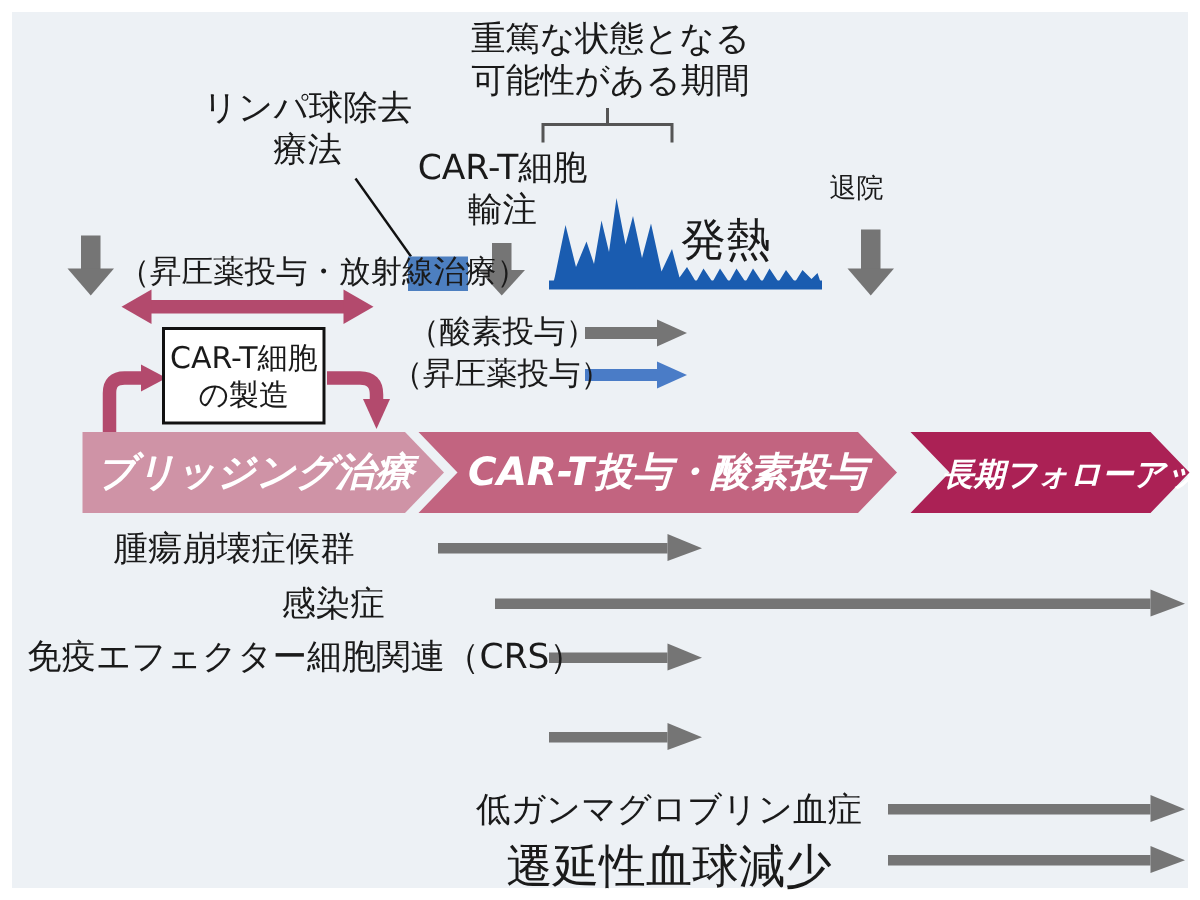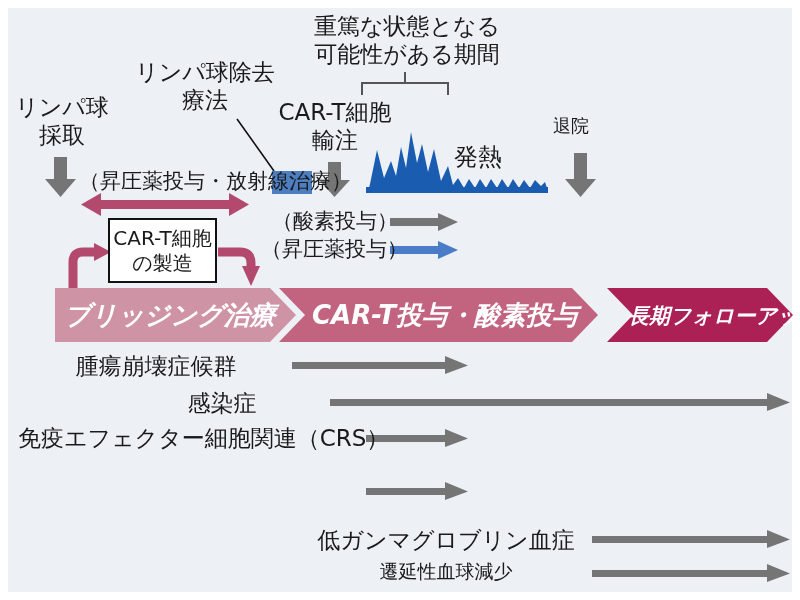--- a/index.html
+++ b/index.html
@@ -99,39 +99,37 @@
     <g style="fill:var(--gray-arrow)">
       <rect x="592" y="536" width="175" height="7"></rect>
       <polygon points="767,530 767,548 790,539.5"></polygon>
     </g>
     <g style="fill:var(--gray-arrow)">
       <rect x="592" y="570" width="175" height="7"></rect>
       <polygon points="767,564 767,582 790,573.5"></polygon>
     </g>
   </svg>
 
-  <div class="lbl ctr" style="left:6px;top:93px;width:112px;font-size:23px;">リンパ球
-採取</div>
   <div class="lbl ctr" style="left:131px;top:58px;width:148px;font-size:23px;">リンパ球除去
 療法</div>
   <div class="lbl ctr" style="left:272px;top:98px;width:126px;font-size:23px;">CAR-T細胞
 輸注</div>
   <div class="lbl ctr" style="left:302px;top:12px;width:210px;font-size:23px;">重篤な状態となる
 可能性がある期間</div>
-  <div class="lbl" style="left:454px;top:143px;font-size:24px;text-align:right;">発熱</div>
+  <div class="lbl" style="left:454px;top:143px;font-size:30px;text-align:right;">発熱</div>
   <div class="lbl" style="left:553px;top:115px;font-size:18px;">退院</div>
 
   <div class="lbl" style="left:79px;top:169px;font-size:21px;">（昇圧薬投与・放射線治療）</div>
   <div class="box" style="left:108px;top:218px;width:105px;height:61px;font-size:20px;">CAR-T細胞
 の製造</div>
   <div class="lbl" style="left:261px;top:237px;font-size:21px;">（昇圧薬投与）</div>
   <div class="lbl" style="left:272px;top:209px;font-size:21px;">（酸素投与）</div>
 
   <div class="phase-lbl" style="left:60px;top:301px;width:220px;font-size:26px;">ブリッジング治療</div>
   <div class="phase-lbl" style="left:300px;top:301px;width:290px;font-size:26px;">CAR-T投与・酸素投与</div>
   <div class="phase-lbl" style="left:628px;top:305px;width:155px;font-size:21px;">長期フォローアップ</div>
 
   <div class="lbl rt" style="right:514px;top:352px;width:260px;font-size:23px;white-space:nowrap;">腫瘍崩壊症候群</div>
   <div class="lbl rt" style="right:478px;top:389px;width:200px;font-size:23px;white-space:nowrap;">感染症</div>
   <div class="lbl rt" style="right:442px;top:424px;width:340px;font-size:23px;white-space:nowrap;">免疫エフェクター細胞関連（CRS）</div>
   <div class="lbl rt" style="right:214px;top:526px;width:280px;font-size:23px;white-space:nowrap;">低ガンマグロブリン血症</div>
-  <div class="lbl rt" style="right:214px;top:560px;width:280px;font-size:19px;white-space:nowrap;">遷延性血球減少</div>
+  <div class="lbl rt" style="right:214px;top:560px;width:280px;font-size:31px;white-space:nowrap;">遷延性血球減少</div>
 </div>
 
 </body></html>

